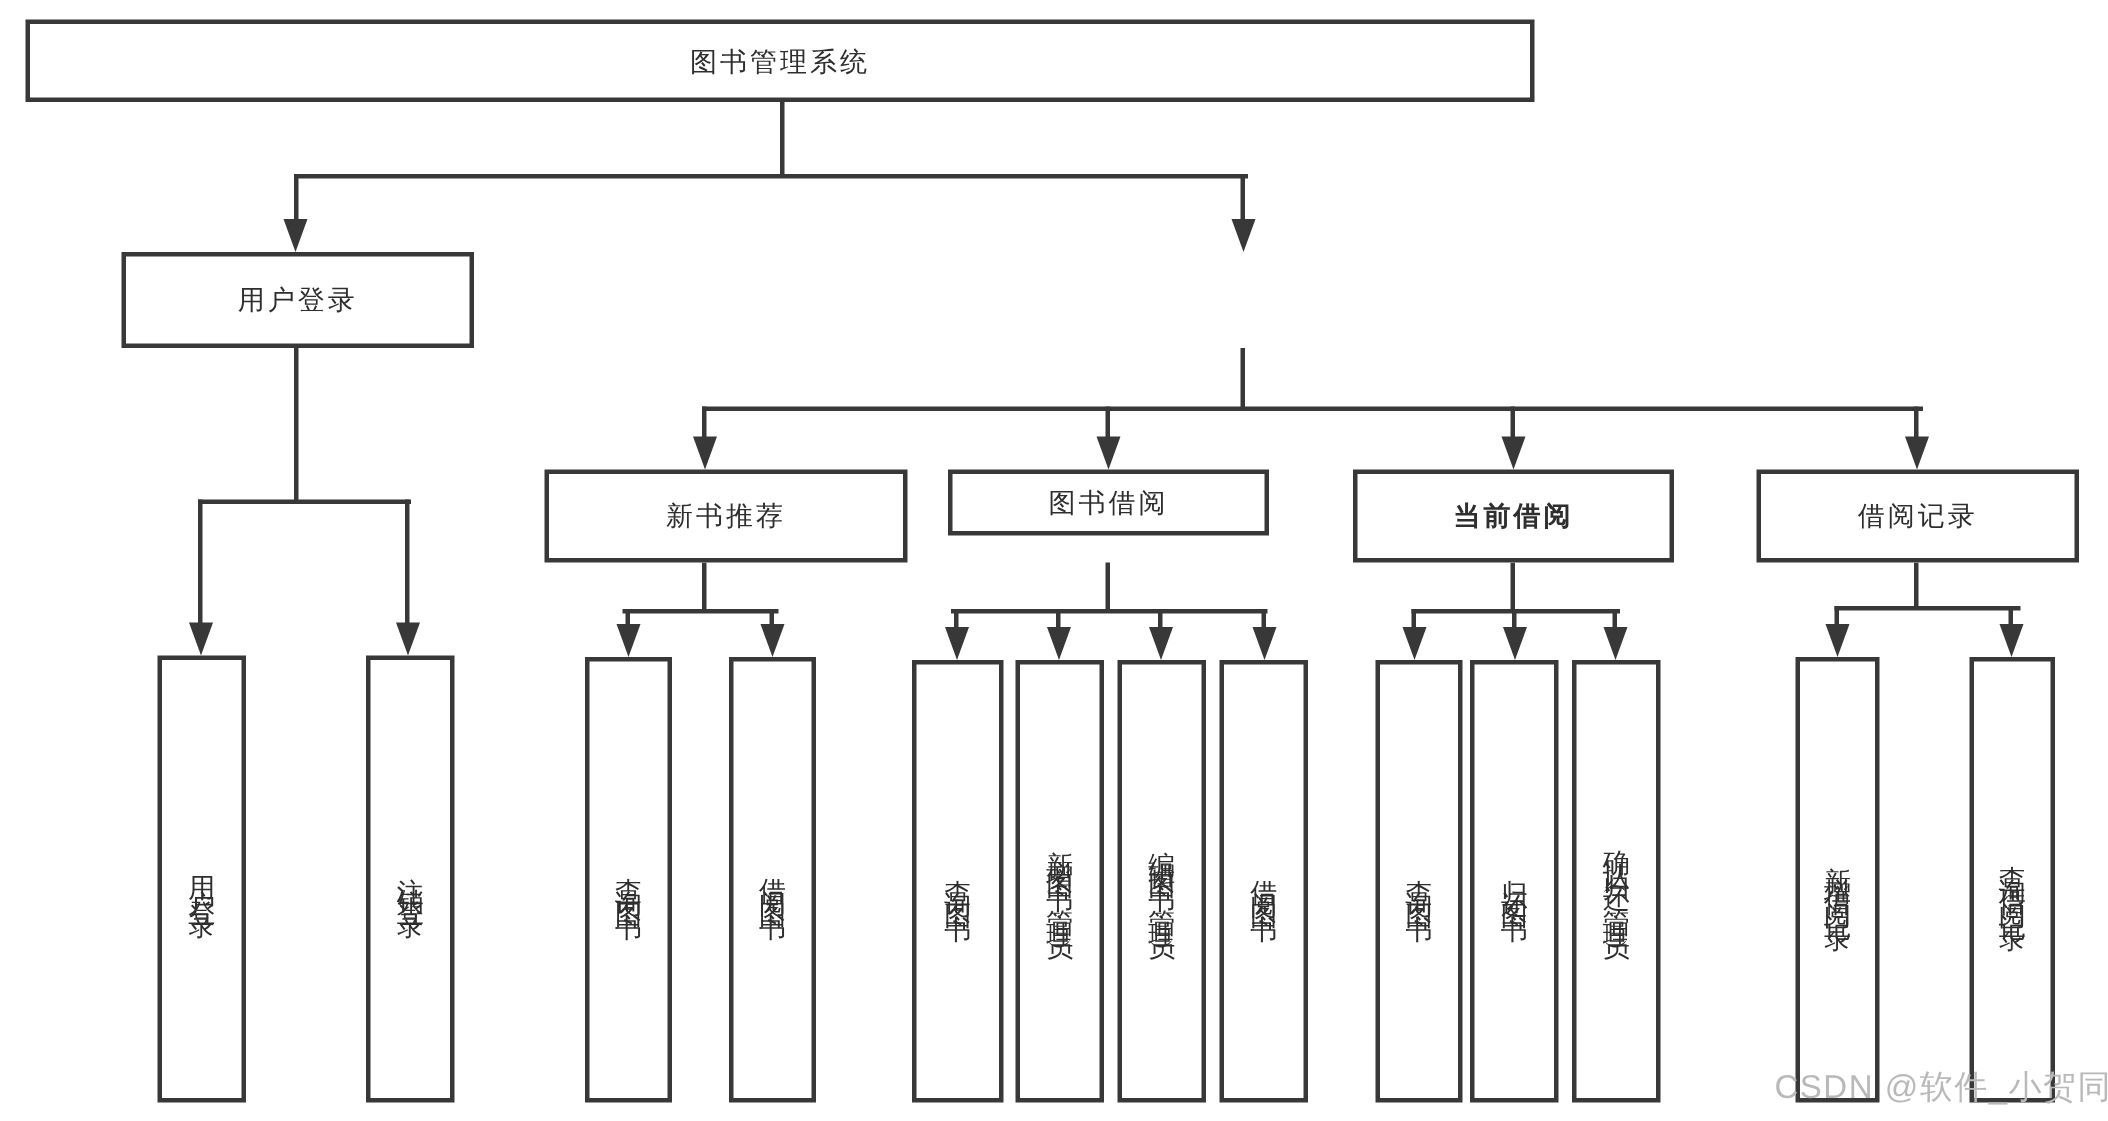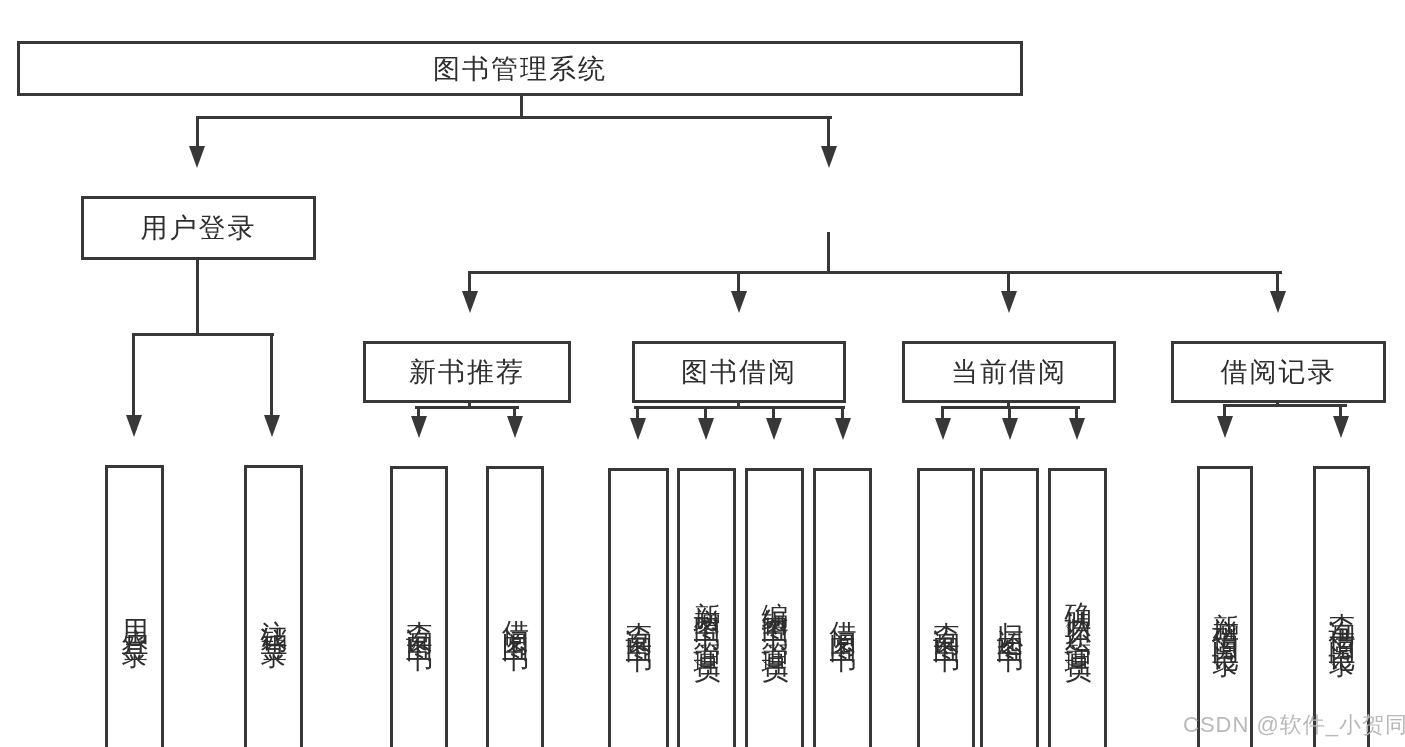--- a/index.html
+++ b/index.html
@@ -5,21 +5,21 @@
   html,body{margin:0;padding:0;background:#ffffff;}
   #canvas{
     position:relative;width:1405px;height:747px;background:#ffffff;
     font-family:"Liberation Sans","DejaVu Sans",sans-serif;
     color:#2e2e2e;overflow:hidden;
   }
   .box{
     position:absolute;box-sizing:border-box;
     border:3px solid #383838;background:#ffffff;
     display:flex;align-items:center;justify-content:center;
-    font-size:27px;color:#2e2e2e;z-index:2;margin-top:28px;
+    font-size:18px;color:#2e2e2e;z-index:2;
   }
   .hbox{letter-spacing:2px;}
   .vtext{
     writing-mode:vertical-rl;text-orientation:upright;
     letter-spacing:8px;line-height:1;white-space:nowrap;
   }
   .hline{position:absolute;height:3px;background:#383838;z-index:1;}
   .vline{position:absolute;width:3px;background:#383838;z-index:1;}
   .arrow{
     position:absolute;width:0;height:0;z-index:1;
@@ -34,25 +34,25 @@
 </head>
 <body>
 
 <div id="canvas">
 
   <div class="box hbox" style="left:17px;top:13px;width:1006px;height:55px;">图书管理系统</div>
 
   <div class="box hbox" style="left:81px;top:168px;width:235px;height:64px;">用户登录</div>
 
 
-  <div class="box hbox" style="left:363px;top:313px;width:208px;height:62px;">新书推荐</div>
+  <div class="box hbox" style="left:363px;top:313px;width:242px;height:62px;">新书推荐</div>
 
-  <div class="box hbox" style="left:632px;top:313px;width:214px;height:62px;">图书借阅</div>
+  <div class="box hbox" style="left:632px;top:313px;width:214px;height:44px;">图书借阅</div>
 
-  <div class="box hbox" style="left:902px;top:313px;width:214px;height:62px;">当前借阅</div>
+  <div class="box hbox" style="left:902px;top:313px;width:214px;height:62px;font-weight:bold;">当前借阅</div>
 
   <div class="box hbox" style="left:1171px;top:313px;width:215px;height:62px;">借阅记录</div>
 
   <div class="box" style="left:105px;top:437px;width:59px;height:298px;">
     <span class="vtext">用户登录</span>
   </div>
   <div class="box" style="left:244px;top:437px;width:59px;height:298px;">
     <span class="vtext">注销登录</span>
   </div>
 

